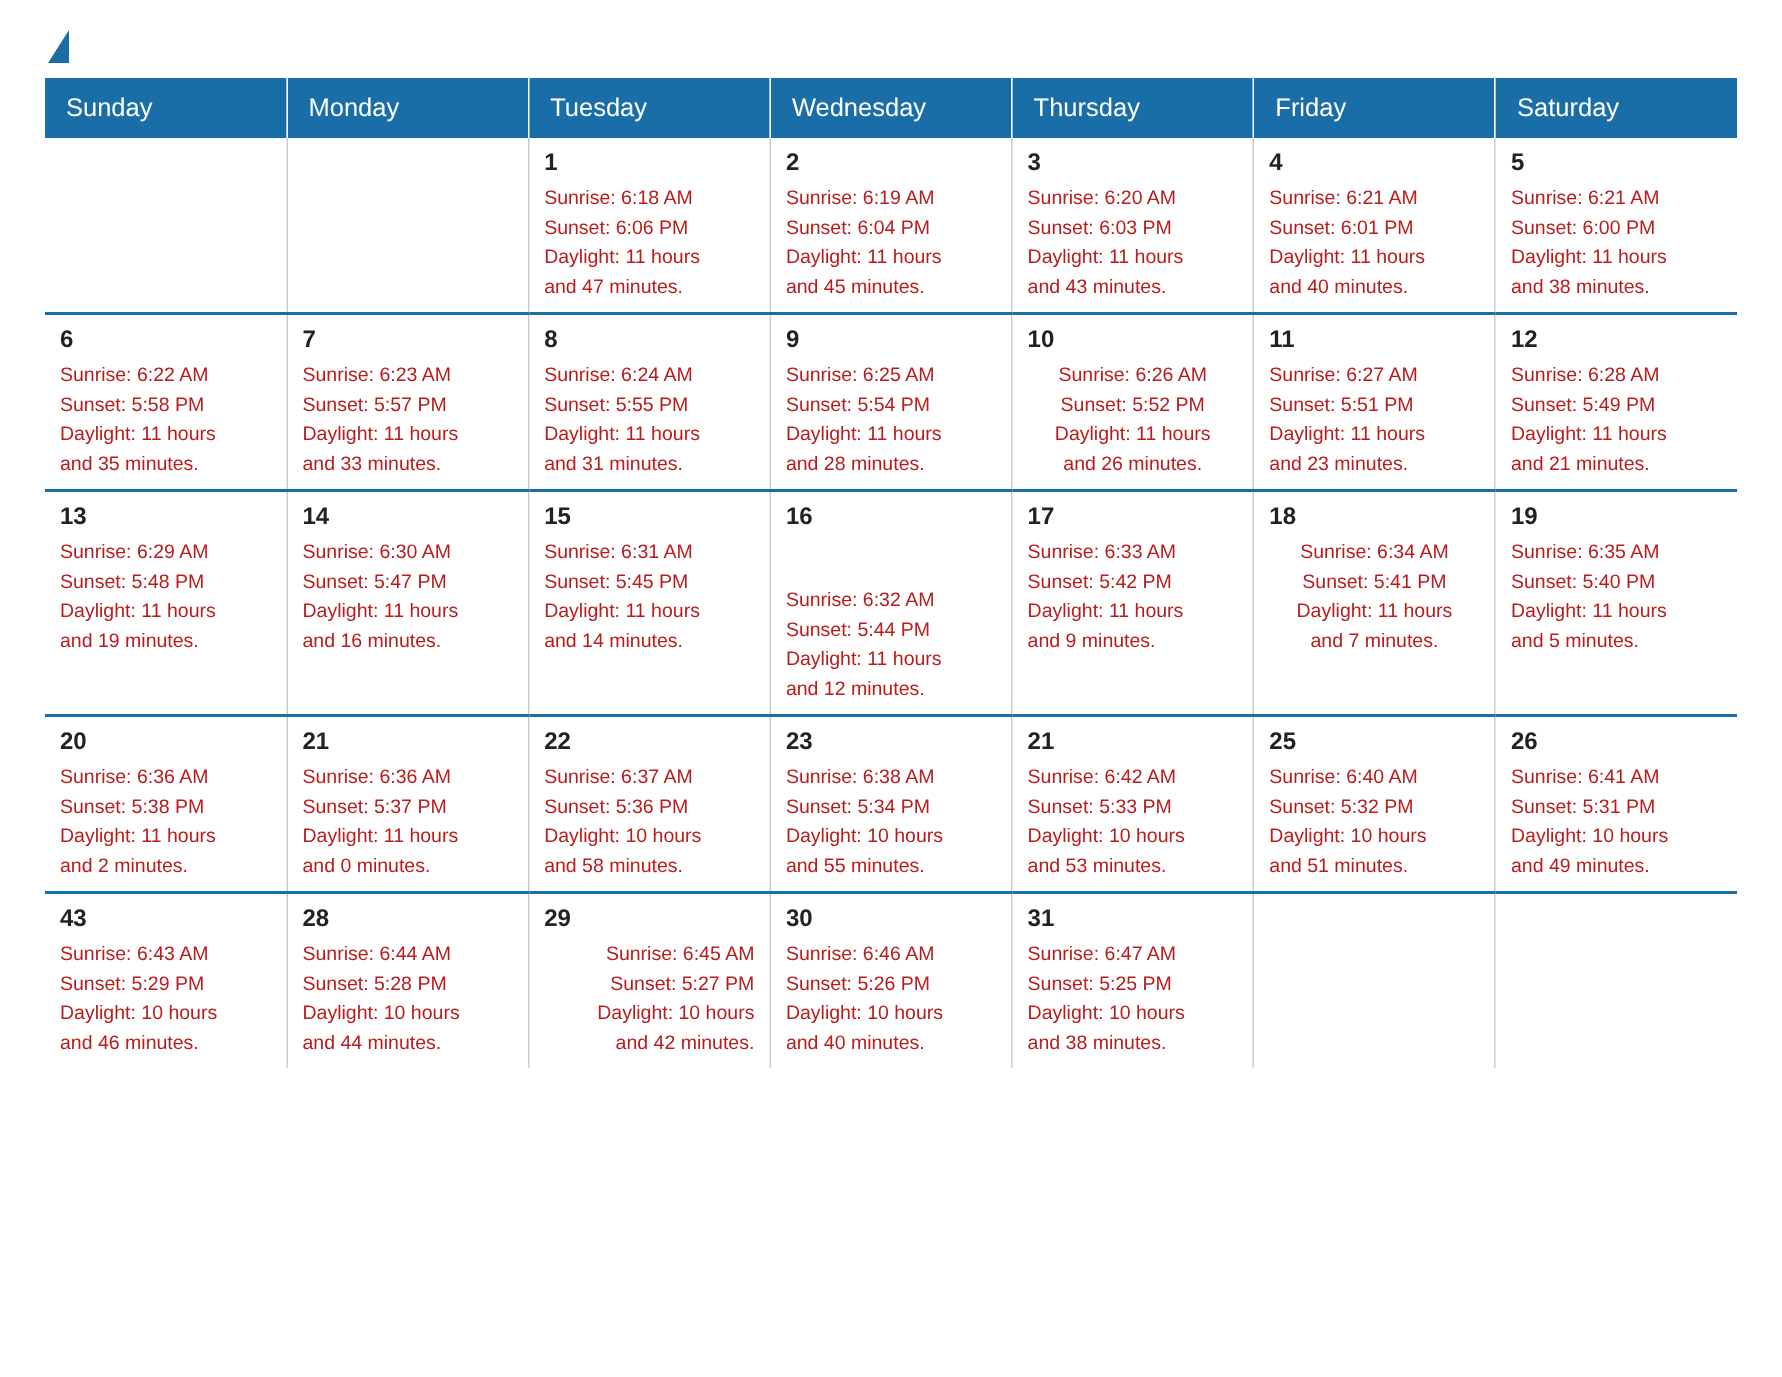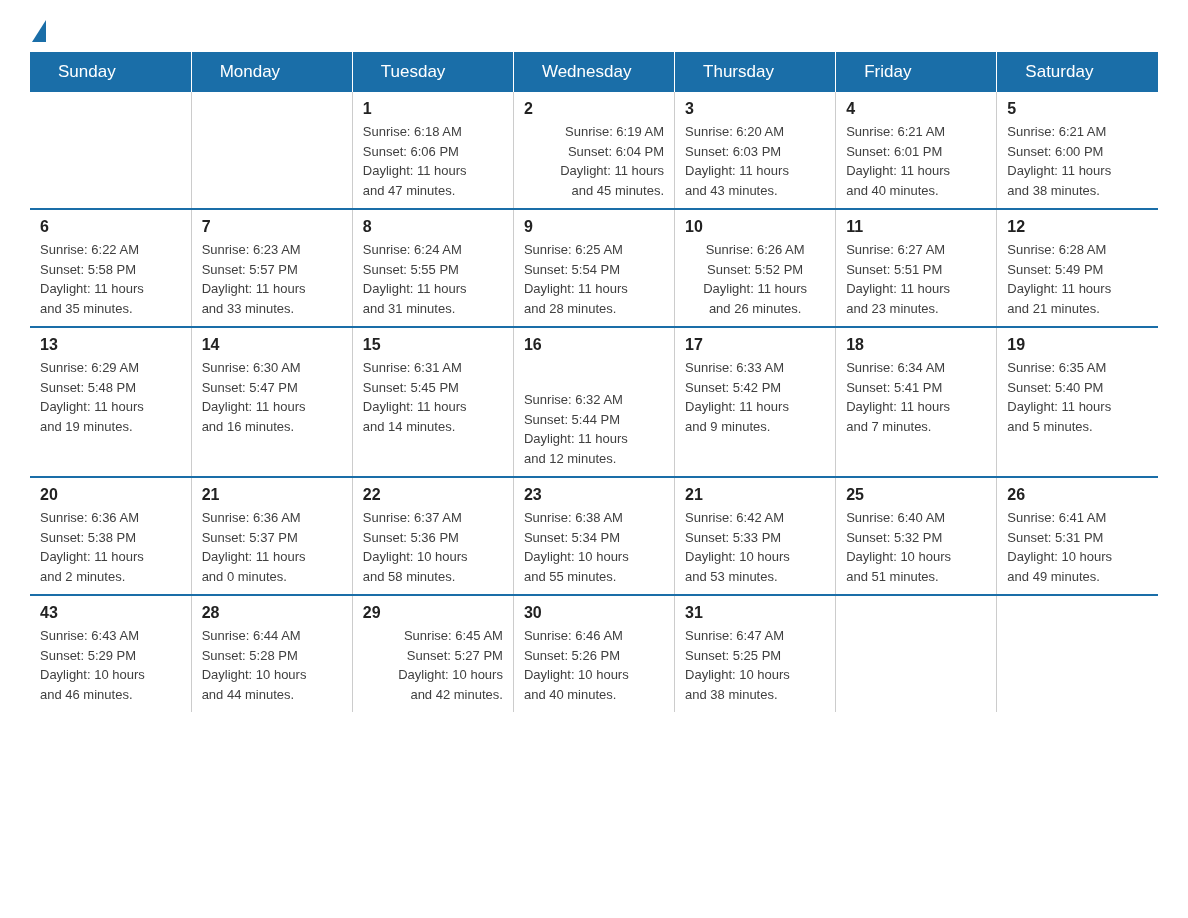--- a/index.html
+++ b/index.html
@@ -61,21 +61,21 @@
     }
     table {
       width: 100%;
       border-collapse: collapse;
       margin-top: 10px;
     }
     thead th {
       background-color: #1a6ea8;
       color: #fff;
       text-align: left;
-      padding: 10px 28px;
+      padding: 10px 14px;
       font-size: 17px;
       font-weight: normal;
       border-right: 1px solid #fff;
     }
     thead th:last-child { border-right: none; }
     tbody td {
       vertical-align: top;
       padding: 8px 10px;
       border-right: 1px solid #ccc;
       border-bottom: 2px solid #1a6ea8;
@@ -87,21 +87,21 @@
     tbody td:last-child { border-right: none; }
     tbody tr:last-child td { border-bottom: none; }
     .day-number {
       font-size: 16px;
       font-weight: bold;
       color: #222;
       display: block;
       margin-bottom: 4px;
     }
     .day-info {
-      color: #404040;
+      color: #b91c1c;
       font-size: 13px;
       line-height: 1.5;
     }
     .empty-cell {
       background: #fff;
     }
   </style>
 </head>
 <body>
 
@@ -139,21 +139,21 @@
         <td class="empty-cell"></td>
         <td>
           <span class="day-number">1</span>
           <div class="day-info" style="white-space: pre-line;">Sunrise: 6:18 AM
 Sunset: 6:06 PM
 Daylight: 11 hours
 and 47 minutes.</div>
         </td>
         <td>
           <span class="day-number">2</span>
-          <div class="day-info" style="white-space: pre-line; text-align: right;">Sunrise: 6:19 AM
+          <div class="day-info" style="white-space: pre-line;">Sunrise: 6:19 AM
 Sunset: 6:04 PM
 Daylight: 11 hours
 and 45 minutes.</div>
         </td>
         <td>
           <span class="day-number">3</span>
           <div class="day-info" style="white-space: pre-line;">Sunrise: 6:20 AM
 Sunset: 6:03 PM
 Daylight: 11 hours
 and 43 minutes.</div>
@@ -255,21 +255,21 @@
         </td>
         <td>
           <span class="day-number">17</span>
           <div class="day-info" style="white-space: pre-line;">Sunrise: 6:33 AM
 Sunset: 5:42 PM
 Daylight: 11 hours
 and 9 minutes.</div>
         </td>
         <td>
           <span class="day-number">18</span>
-          <div class="day-info" style="white-space: pre-line;">Sunrise: 6:34 AM
+          <div class="day-info" style="white-space: pre-line; text-align: center;">Sunrise: 6:34 AM
 Sunset: 5:41 PM
 Daylight: 11 hours
 and 7 minutes.</div>
         </td>
         <td>
           <span class="day-number">19</span>
           <div class="day-info" style="white-space: pre-line;">Sunrise: 6:35 AM
 Sunset: 5:40 PM
 Daylight: 11 hours
 and 5 minutes.</div>

